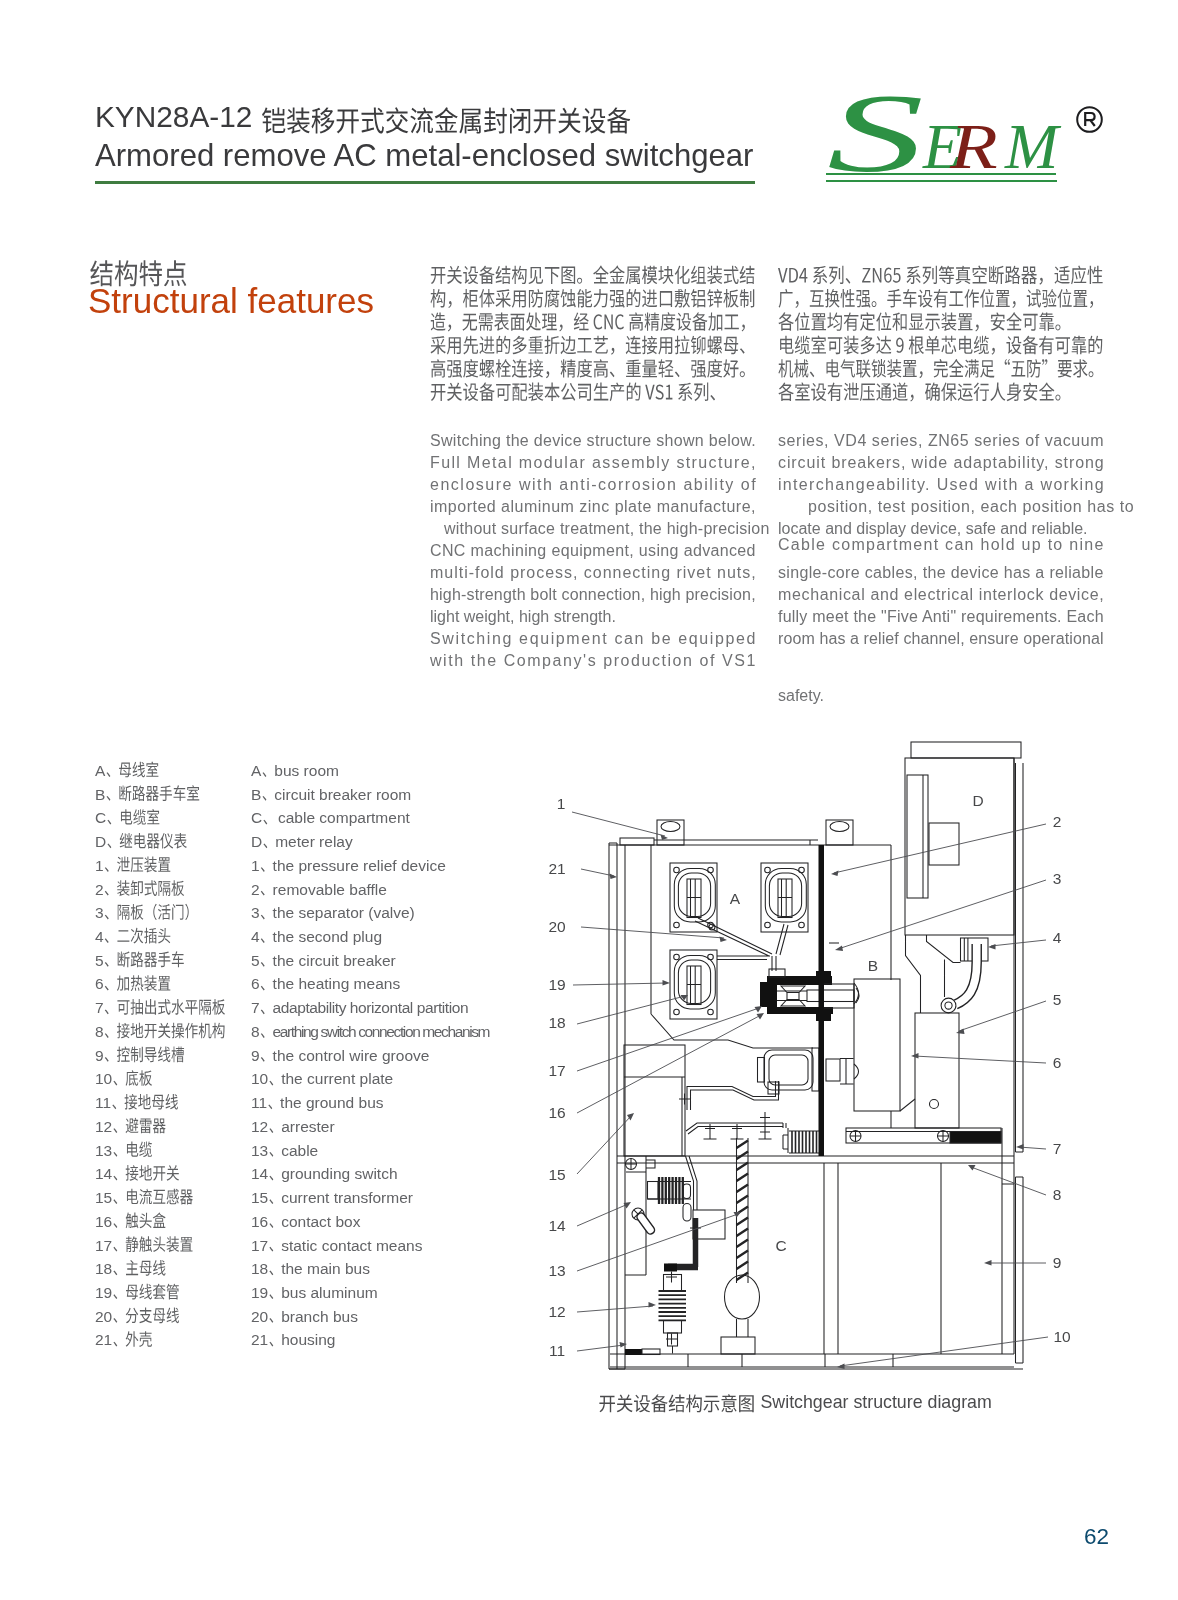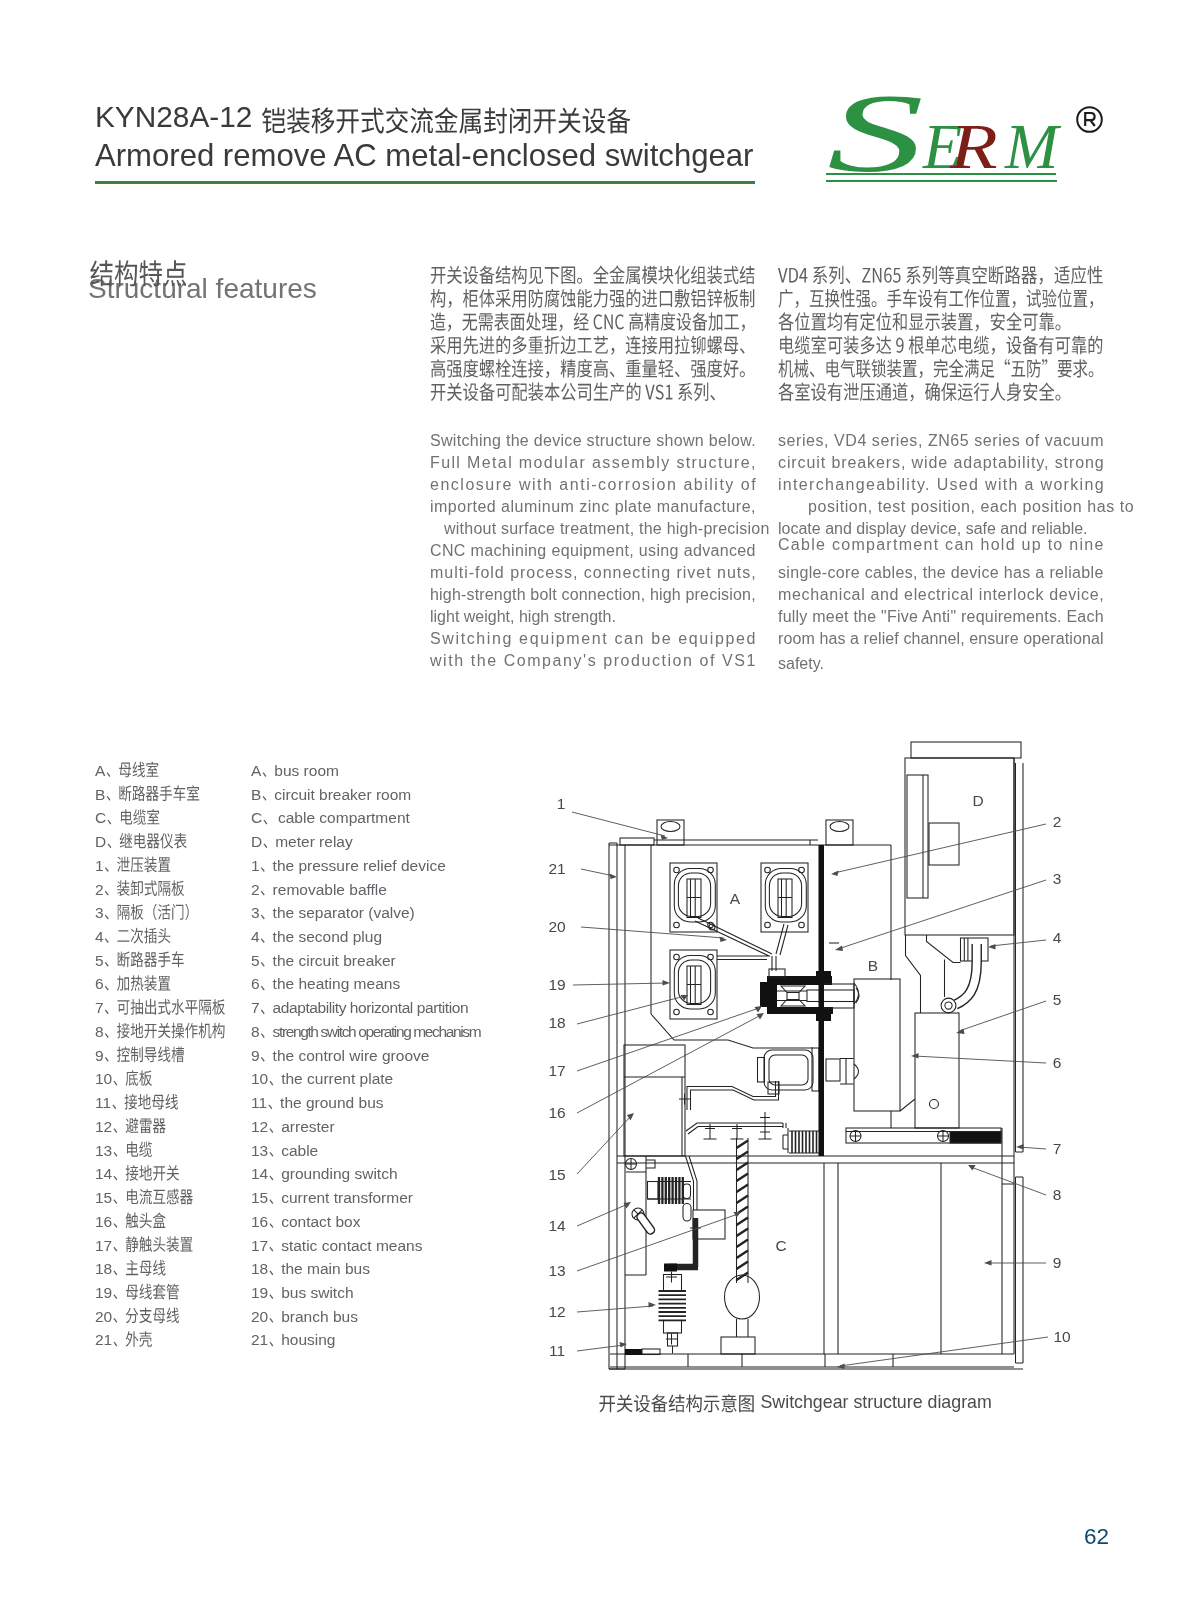--- a/index.html
+++ b/index.html
@@ -33,23 +33,23 @@
 <div class="et" style="left:778px;top:433.1px;letter-spacing:0.56px">series, VD4 series, ZN65 series of vacuum</div>
 <div class="et" style="left:778px;top:455.0px;letter-spacing:0.90px">circuit breakers, wide adaptability, strong</div>
 <div class="et" style="left:778px;top:477.0px;letter-spacing:1.32px">interchangeability. Used with a working</div>
 <div class="et" style="left:808px;top:498.9px;letter-spacing:0.57px">position, test position, each position has to</div>
 <div class="et" style="left:778px;top:520.9px">locate and display device, safe and reliable.</div>
 <div class="et" style="left:778px;top:537px;letter-spacing:1.28px">Cable compartment can hold up to nine</div>
 <div class="et" style="left:778px;top:564.8px;letter-spacing:0.34px">single-core cables, the device has a reliable</div>
 <div class="et" style="left:778px;top:586.7px;letter-spacing:0.64px">mechanical and electrical interlock device,</div>
 <div class="et" style="left:778px;top:608.7px;letter-spacing:0.23px">fully meet the "Five Anti" requirements. Each</div>
 <div class="et" style="left:778px;top:630.6px;letter-spacing:0.10px">room has a relief channel, ensure operational</div>
-<div class="et" style="left:778px;top:656px">safety.</div>
+<div class="et" style="left:778px;top:688px">safety.</div>
 <div style="position:absolute;left:760.5px;top:1393.5px;font-size:17.8px;color:#4b4b4d;white-space:nowrap">Switchgear structure diagram</div>
-<div style="position:absolute;left:88px;top:275px;font-size:28px;color:#737373;white-space:nowrap">Structural features</div>
+<div style="position:absolute;left:88px;top:283px;font-size:35px;color:#c2410c;white-space:nowrap">Structural features</div>
 <div style="position:absolute;left:95px;top:102.4px;font-size:29.8px;color:#3a3a3c;white-space:nowrap">KYN28A-12</div>
 <div style="position:absolute;left:95px;top:140.3px;font-size:31.1px;color:#3a3a3c;white-space:nowrap">Armored remove AC metal-enclosed switchgear</div>
 <div class="lt" style="left:95px;top:762.9px">A</div>
 <div class="lt" style="left:251px;top:762.9px">A</div>
 <div class="lt" style="left:274.3px;top:762.9px">bus room</div>
 <div class="lt" style="left:95px;top:786.6px">B</div>
 <div class="lt" style="left:251px;top:786.6px">B</div>
 <div class="lt" style="left:274.3px;top:786.6px">circuit breaker room</div>
 <div class="lt" style="left:95px;top:810.3px">C</div>
 <div class="lt" style="left:251px;top:810.3px">C</div>
@@ -73,21 +73,21 @@
 <div class="lt" style="left:251px;top:952.7px">5</div>
 <div class="lt" style="left:272.6px;top:952.7px">the circuit breaker</div>
 <div class="lt" style="left:95px;top:976.4px">6</div>
 <div class="lt" style="left:251px;top:976.4px">6</div>
 <div class="lt" style="left:272.6px;top:976.4px">the heating means</div>
 <div class="lt" style="left:95px;top:1000.2px">7</div>
 <div class="lt" style="left:251px;top:1000.2px">7</div>
 <div class="lt" style="left:272.6px;top:1000.2px;letter-spacing:-0.42px">adaptability horizontal partition</div>
 <div class="lt" style="left:95px;top:1023.9px">8</div>
 <div class="lt" style="left:251px;top:1023.9px">8</div>
-<div class="lt" style="left:272.6px;top:1023.9px;letter-spacing:-1.38px">strength switch operating mechanism</div>
+<div class="lt" style="left:272.6px;top:1023.9px;letter-spacing:-1.38px">earthing switch connection mechanism</div>
 <div class="lt" style="left:95px;top:1047.6px">9</div>
 <div class="lt" style="left:251px;top:1047.6px">9</div>
 <div class="lt" style="left:272.6px;top:1047.6px">the control wire groove</div>
 <div class="lt" style="left:95px;top:1071.4px">10</div>
 <div class="lt" style="left:251px;top:1071.4px">10</div>
 <div class="lt" style="left:281.2px;top:1071.4px">the current plate</div>
 <div class="lt" style="left:95px;top:1095.1px">11</div>
 <div class="lt" style="left:251px;top:1095.1px">11</div>
 <div class="lt" style="left:280.1px;top:1095.1px">the ground bus</div>
 <div class="lt" style="left:95px;top:1118.8px">12</div>
@@ -106,21 +106,21 @@
 <div class="lt" style="left:251px;top:1213.7px">16</div>
 <div class="lt" style="left:281.2px;top:1213.7px">contact box</div>
 <div class="lt" style="left:95px;top:1237.5px">17</div>
 <div class="lt" style="left:251px;top:1237.5px">17</div>
 <div class="lt" style="left:281.2px;top:1237.5px">static contact means</div>
 <div class="lt" style="left:95px;top:1261.2px">18</div>
 <div class="lt" style="left:251px;top:1261.2px">18</div>
 <div class="lt" style="left:281.2px;top:1261.2px">the main bus</div>
 <div class="lt" style="left:95px;top:1284.9px">19</div>
 <div class="lt" style="left:251px;top:1284.9px">19</div>
-<div class="lt" style="left:281.2px;top:1284.9px">bus switch</div>
+<div class="lt" style="left:281.2px;top:1284.9px">bus aluminum</div>
 <div class="lt" style="left:95px;top:1308.7px">20</div>
 <div class="lt" style="left:251px;top:1308.7px">20</div>
 <div class="lt" style="left:281.2px;top:1308.7px">branch bus</div>
 <div class="lt" style="left:95px;top:1332.4px">21</div>
 <div class="lt" style="left:251px;top:1332.4px">21</div>
 <div class="lt" style="left:281.2px;top:1332.4px">housing</div>
 <svg id="cjk" width="1178" height="1600" viewBox="0 0 1178 1600" style="position:absolute;left:0;top:0">
     <defs>
       <path id="u31" d="M9 0V-8H25V-62H12V-68Q17 -69 21 -70Q24 -72 27 -73H34V-8H49V0Z"></path>
       <path id="u34" d="M34 0V-50Q34 -53 34 -57Q34 -61 35 -63H34Q33 -61 31 -58Q30 -55 28 -52L12 -27H52V-20H2V-26L32 -73H43V0Z"></path>

